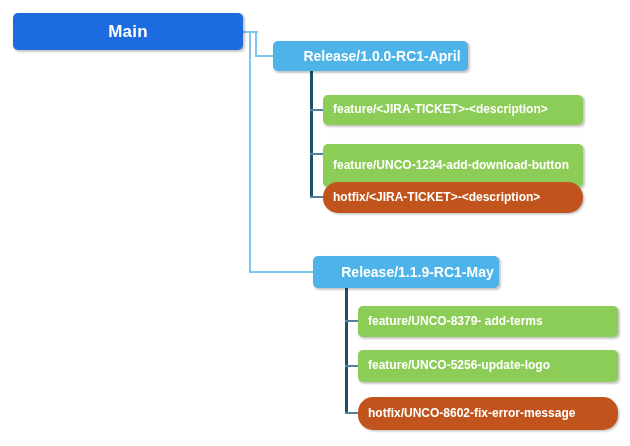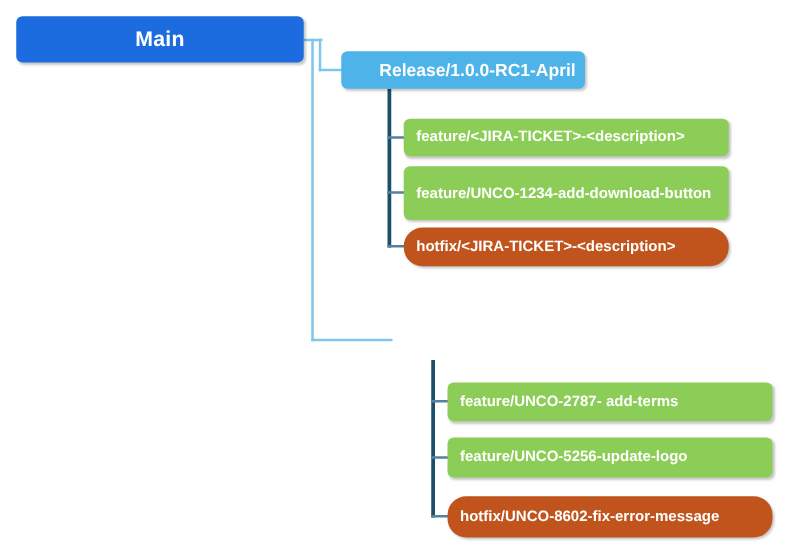--- a/index.html
+++ b/index.html
@@ -38,21 +38,21 @@
     width: 260px;
     font-size: 12px;
     padding: 5px 6px 5px 10px;
     display: flex; align-items: center;
     line-height: 1.45;
   }
   .node-feature { background: var(--feature-node, #8ccd57); }
   .node-hotfix  { background: var(--hotfix-node, #c0541c); border-radius: 15px; }
   .one-line { white-space: nowrap; overflow: hidden; }
   .pos-f1 { left: 323px; top: 95px;  min-height: 30px; }
-  .pos-f2 { left: 323px; top: 133px; min-height: 43px; }
+  .pos-f2 { left: 323px; top: 144px; min-height: 43px; }
   .pos-h1 { left: 323px; top: 182px; min-height: 31px; }
   .pos-f3 { left: 358px; top: 306px; min-height: 31px; }
   .pos-f4 { left: 358px; top: 350px; min-height: 32px; }
   .pos-h2 { left: 358px; top: 397px; min-height: 33px; }
 
   
   .conn { position: absolute; }
   .conn-light { background: var(--connector-light, #7fc6ee); }
   .conn-dark  { background: var(--connector-dark, #1d5068); }
   .conn-stub  { background: var(--connector-stub, #55809f); }
@@ -97,20 +97,21 @@
   <div class="node node-main">Main</div>
 
   <div class="node node-release pos-r1">Release/1.0.0-RC1-April</div>
 
   <div class="node node-child node-feature one-line pos-f1">feature/&lt;JIRA-TICKET&gt;-&lt;description&gt;</div>
 
   <div class="node node-child node-feature pos-f2">feature/UNCO-1234-add-download-button</div>
 
   <div class="node node-child node-hotfix one-line pos-h1">hotfix/&lt;JIRA-TICKET&gt;-&lt;description&gt;</div>
 
+  <div class="node node-release pos-r2">Release/1.1.9-RC1-May</div>
 
-  <div class="node node-child node-feature one-line pos-f3">feature/UNCO-2787- add-terms</div>
+  <div class="node node-child node-feature one-line pos-f3">feature/UNCO-8379- add-terms</div>
 
   <div class="node node-child node-feature one-line pos-f4">feature/UNCO-5256-update-logo</div>
 
   <div class="node node-child node-hotfix one-line pos-h2">hotfix/UNCO-8602-fix-error-message</div>
 
 </div>
 
 </body></html>

